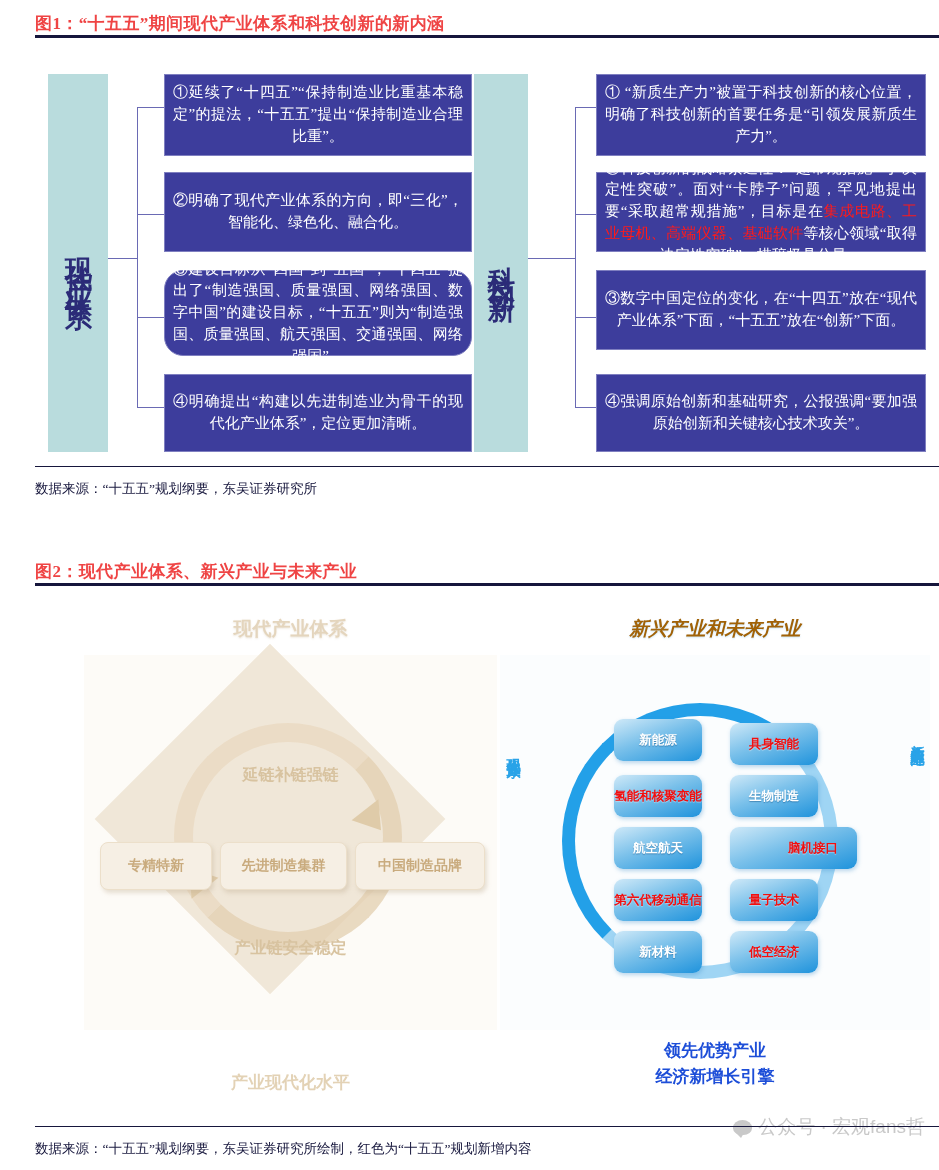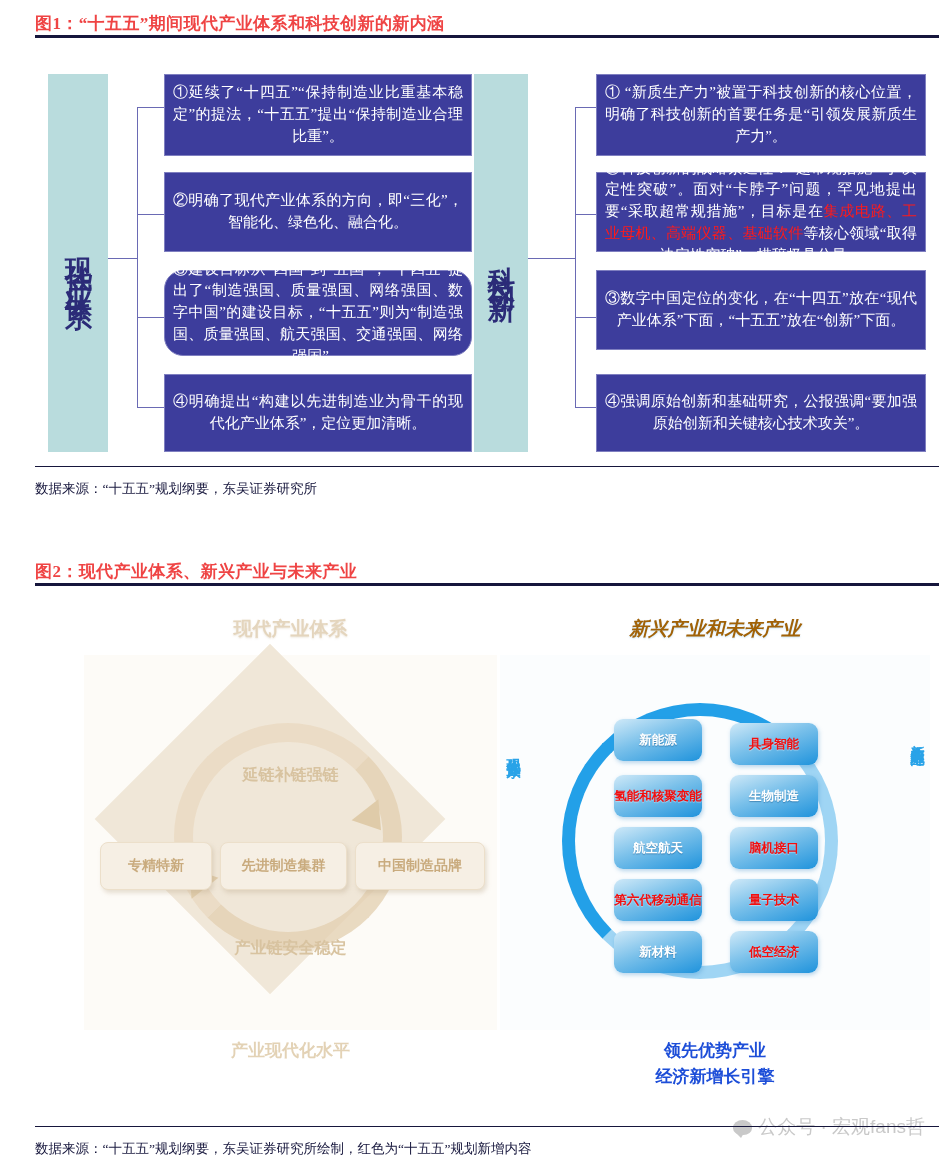--- a/index.html
+++ b/index.html
@@ -114,21 +114,21 @@
   .bluebox.r{color:#f20f0f;text-shadow:0 1px 1px rgba(255,255,255,.45);}
   .curve-lbl{
     position:absolute;font-size:14px;font-weight:bold;color:#29a3e8;
     font-family:"Liberation Serif",serif;white-space:nowrap;
     writing-mode:vertical-rl;text-orientation:upright;letter-spacing:1px;
   }
   .bottom-lbl{
     position:absolute;text-align:center;font-size:17px;font-weight:bold;
     font-family:"Liberation Serif",serif;line-height:1.5;white-space:nowrap;
   }
-  .bottom-lbl.tan{color:#e3d2b5;}
+  .bottom-lbl.tan{color:#e3d2b5;margin-top:32px;}
   .bottom-lbl.blue{color:#1d4ed8;}
 
   
   .wm{
     position:absolute;right:14px;top:1114px;
     font-size:19px;color:#c9c9c9;font-family:"Liberation Sans",sans-serif;
     display:flex;align-items:center;gap:6px;white-space:nowrap;
   }
   .wm .bub{
     width:19px;height:15px;background:#c9c9c9;border-radius:50% 50% 45% 45%;
@@ -242,21 +242,21 @@
         </div>
       <div class="bluebox w" style="left:114px;top:172px;">航空航天</div>
       <div class="bluebox r" style="left:114px;top:224px;">
           <div>第六代</div>
           <div>移动通信</div>
         </div>
       <div class="bluebox w" style="left:114px;top:276px;">新材料</div>
 
       <div class="bluebox r" style="left:230px;top:68px;">具身智能</div>
       <div class="bluebox w" style="left:230px;top:120px;">生物制造</div>
-      <div class="bluebox r" style="left:230px;top:172px;">脑机接口</div>
+      <div class="bluebox r" style="left:230px;top:172px;padding-left:39px;">脑机接口</div>
       <div class="bluebox r" style="left:230px;top:224px;">量子技术</div>
       <div class="bluebox r" style="left:230px;top:276px;">低空经济</div>
     </div>
 
     <div class="bottom-lbl blue" style="left:500px;top:430px;width:430px;">
       <div>领先优势产业</div>
       <div>经济新增长引擎</div>
     </div>
   </div>
 

